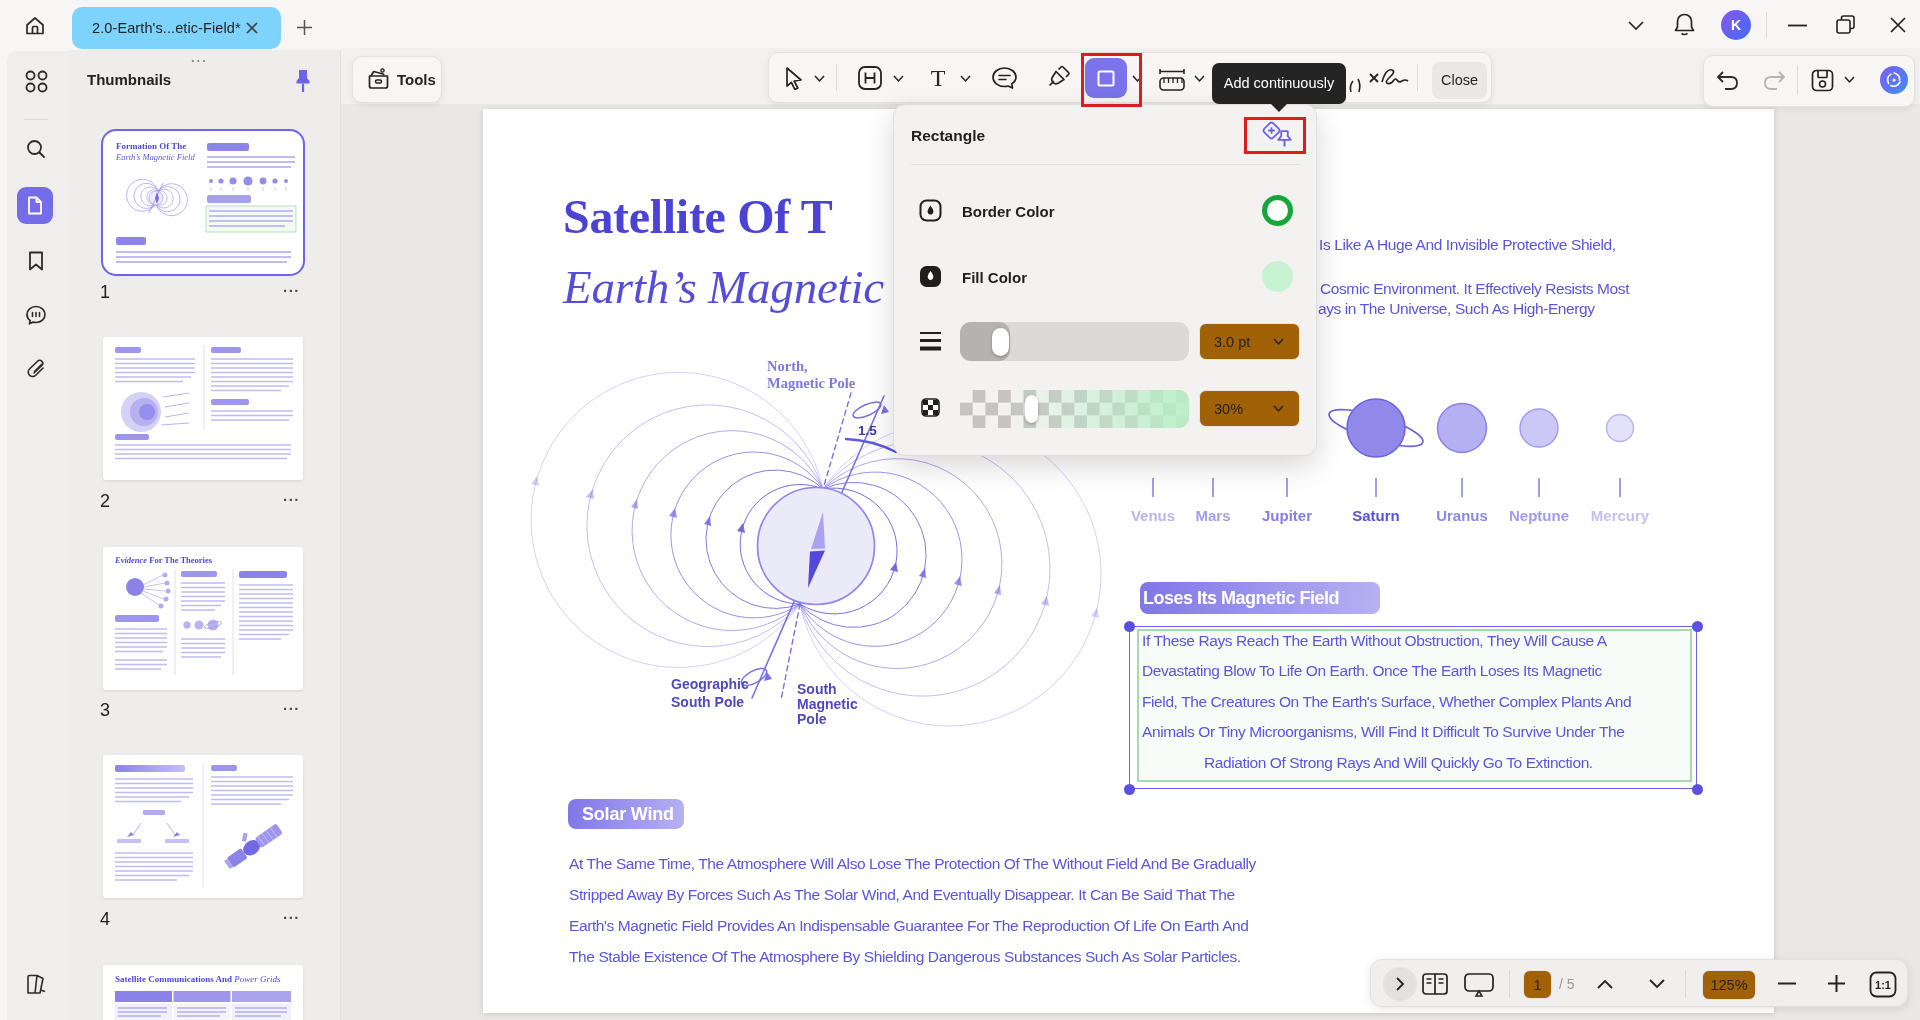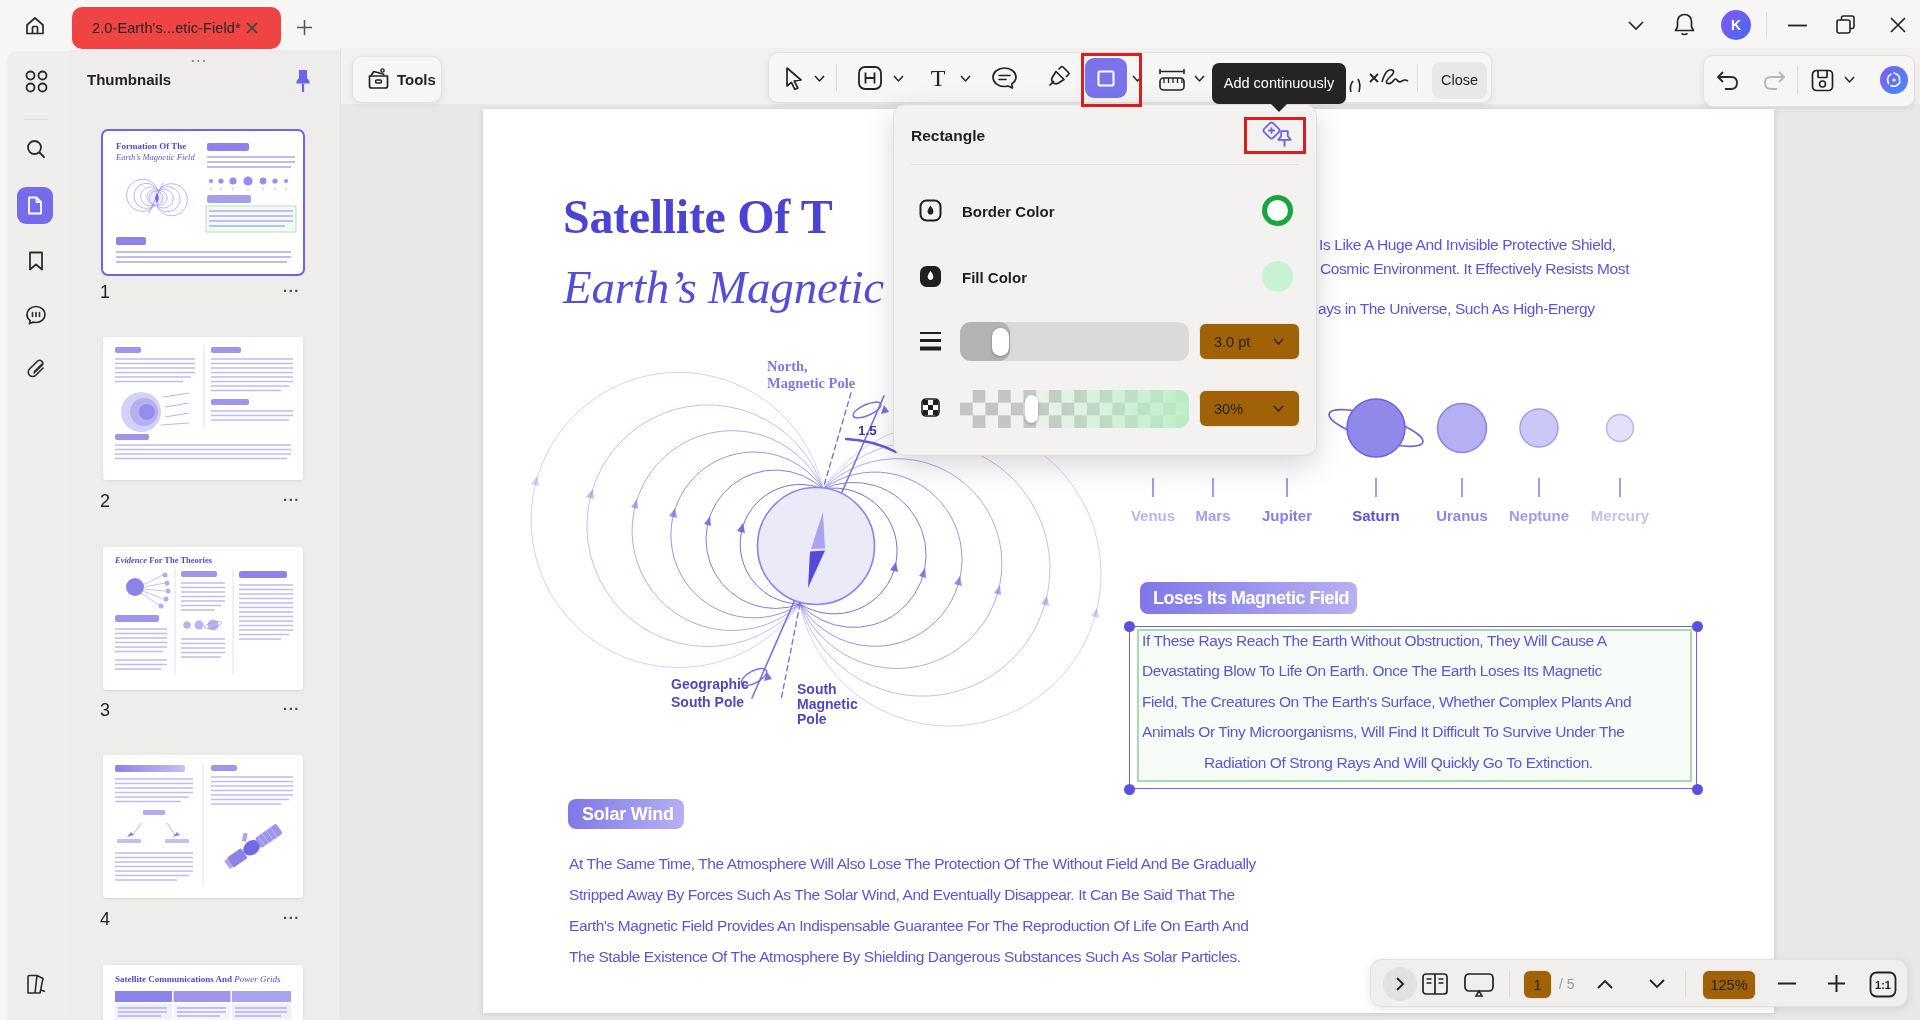--- a/index.html
+++ b/index.html
@@ -1,29 +1,29 @@
 <!DOCTYPE html>
 <html><head><meta charset="utf-8">
 <style>
 *{margin:0;padding:0;box-sizing:border-box}
 html,body{width:1920px;height:1020px;overflow:hidden;background:#f7f6f4;font-family:"Liberation Sans",sans-serif;position:relative}
 .abs{position:absolute}
 svg{display:block}
 
-#tab{left:72px;top:7px;width:209px;height:42px;background:#ef4444;border-radius:10px}
+#tab{left:72px;top:7px;width:209px;height:42px;background:#7dd3fc;border-radius:10px}
 #tab .tname{position:absolute;left:20px;top:13px;font-size:14.5px;color:#242321;letter-spacing:.1px}
 
 #rail{left:7px;top:51px;width:62px;height:969px;background:#efeeec;border-top-left-radius:10px}
 #thumbpanel{left:69px;top:50px;width:272px;height:970px;background:#eeedec;border-right:1px solid #e3e1df}
 #topband{left:341px;top:48px;width:1579px;height:56px;background:#f2f1f0}
 #canvas{left:341px;top:104px;width:1579px;height:916px;background:#e9e8e7}
 #page{left:483px;top:109px;width:1291px;height:904px;background:#fff;box-shadow:0 1px 6px rgba(0,0,0,.14)}
 
 .thumb{position:absolute;left:103px;width:200px;height:143px;background:#fff;border-radius:3px;box-shadow:0 1px 3px rgba(0,0,0,.10)}
-.thumb.sel{outline:2.5px solid #6d65e9;border-radius:5px}
+.thumb.sel{outline:2.5px solid #6d65e9;border-radius:13px}
 .tlabel{position:absolute;left:100px;width:20px;font-size:18px;color:#242321}
 .tdots{position:absolute;left:283px;width:26px;font-size:15px;color:#4a4947;letter-spacing:1.5px;font-weight:700}
 
 .bar{position:absolute;background:#f7f6f4;border:1px solid #e4e2e0;border-radius:10px;box-shadow:0 2px 6px rgba(0,0,0,.07)}
 
 #popup{left:893px;top:104px;width:424px;height:352px;background:#f3f2f0;border:1px solid #e0dedc;border-radius:12px;box-shadow:0 10px 30px rgba(0,0,0,.16);z-index:30}
 #tooltip{left:1212px;top:63px;width:134px;height:41px;background:#242424;border-radius:7px;color:#fff;font-size:14.5px;z-index:40;text-align:center;line-height:40px}
 #tooltip:after{content:"";position:absolute;left:59px;top:41px;border:8px solid transparent;border-top-color:#242424}
 .redbox{position:absolute;border:3px solid #dc1d1d;z-index:50}
 
@@ -72,21 +72,21 @@
 <div class="abs" id="rail"></div>
 <div class="abs" id="thumbpanel"></div>
 <div class="abs" id="topband"></div>
 <div class="abs" id="canvas"></div>
 <div class="abs" id="page"></div>
 
 <div class="abs" style="left:563px;top:189px;font-family:'Liberation Serif',serif;font-weight:700;font-size:48px;letter-spacing:-.3px;color:#4a43d4;white-space:nowrap;z-index:2">Satellite Of T</div>
 <div class="abs" style="left:563px;top:260px;font-family:'Liberation Serif',serif;font-style:italic;font-size:47px;letter-spacing:-.2px;color:#554cd8;white-space:nowrap;z-index:2">Earth’s Magnetic Field</div>
 
 <div class="ptx" style="left:1319px;top:236px;z-index:2">Is Like A Huge And Invisible Protective Shield,</div>
-<div class="ptx" style="left:1320px;top:260px;z-index:2">Cosmic Environment. It Effectively Resists Most</div>
+<div class="ptx" style="left:1320px;top:280px;z-index:2">Cosmic Environment. It Effectively Resists Most</div>
 <div class="ptx" style="left:1318px;top:300px;z-index:2">ays in The Universe, Such As High-Energy</div>
 
 <svg class="abs" style="left:483px;top:109px;z-index:1" width="1291" height="904" viewBox="483 109 1291 904">
 <g fill="none" stroke-linecap="round">
 <g stroke="#6f66e0" fill="none">
 <path d="M823 489 A 147.6 147.6 0 1 0 800 604" stroke-opacity="0.3"></path>
 <path d="M823 489 A 120.9 120.9 0 1 0 800 604" stroke-opacity="0.42"></path>
 <path d="M823 489 A 100.0 100.0 0 1 0 800 604" stroke-opacity="0.55"></path>
 <path d="M823 489 A 83.0 83.0 0 1 0 800 604" stroke-opacity="0.7"></path>
 <path d="M823 489 A 69.3 69.3 0 1 0 800 604" stroke-opacity="0.85"></path>
@@ -160,21 +160,21 @@
 <g font-family="Liberation Sans" font-size="14" font-weight="700" fill="#4f48c0">
 <text x="671" y="689">Geographic</text>
 <text x="671" y="707">South Pole</text>
 <text x="797" y="694">South</text>
 <text x="797" y="709">Magnetic</text>
 <text x="797" y="724">Pole</text>
 </g>
 <text x="858" y="435" font-family="Liberation Sans" font-size="13.5" font-weight="700" fill="#3f3a9a">1.5</text>
 </svg>
 
-<div class="badge" style="left:1140px;top:582px;width:217px;height:32px;line-height:32px;padding-left:13px;z-index:2;letter-spacing:-.5px">Loses Its Magnetic Field</div>
+<div class="badge" style="left:1140px;top:582px;width:240px;height:32px;line-height:32px;padding-left:3px;z-index:2;letter-spacing:-.5px">Loses Its Magnetic Field</div>
 <div class="badge" style="left:568px;top:799px;width:116px;height:30px;line-height:30px;padding-left:14px;z-index:2;letter-spacing:-.2px">Solar Wind</div>
 
 <div class="abs" style="left:1137px;top:629px;width:555px;height:153px;background:rgba(190,235,203,.13);border:2px solid #a6dbb0;z-index:2"></div>
 <div class="abs" style="left:1129px;top:626px;width:568px;height:163px;border:1.6px solid #6c63e2;z-index:3"></div>
 <div class="abs" style="left:1124px;top:621px;width:11px;height:11px;border-radius:50%;background:#5b51dd;z-index:4"></div>
 <div class="abs" style="left:1692px;top:621px;width:11px;height:11px;border-radius:50%;background:#5b51dd;z-index:4"></div>
 <div class="abs" style="left:1124px;top:784px;width:11px;height:11px;border-radius:50%;background:#5b51dd;z-index:4"></div>
 <div class="abs" style="left:1692px;top:784px;width:11px;height:11px;border-radius:50%;background:#5b51dd;z-index:4"></div>
 
 <div class="ptx" style="left:1142px;top:631.5px;z-index:3">If These Rays Reach The Earth Without Obstruction, They Will Cause A</div>

